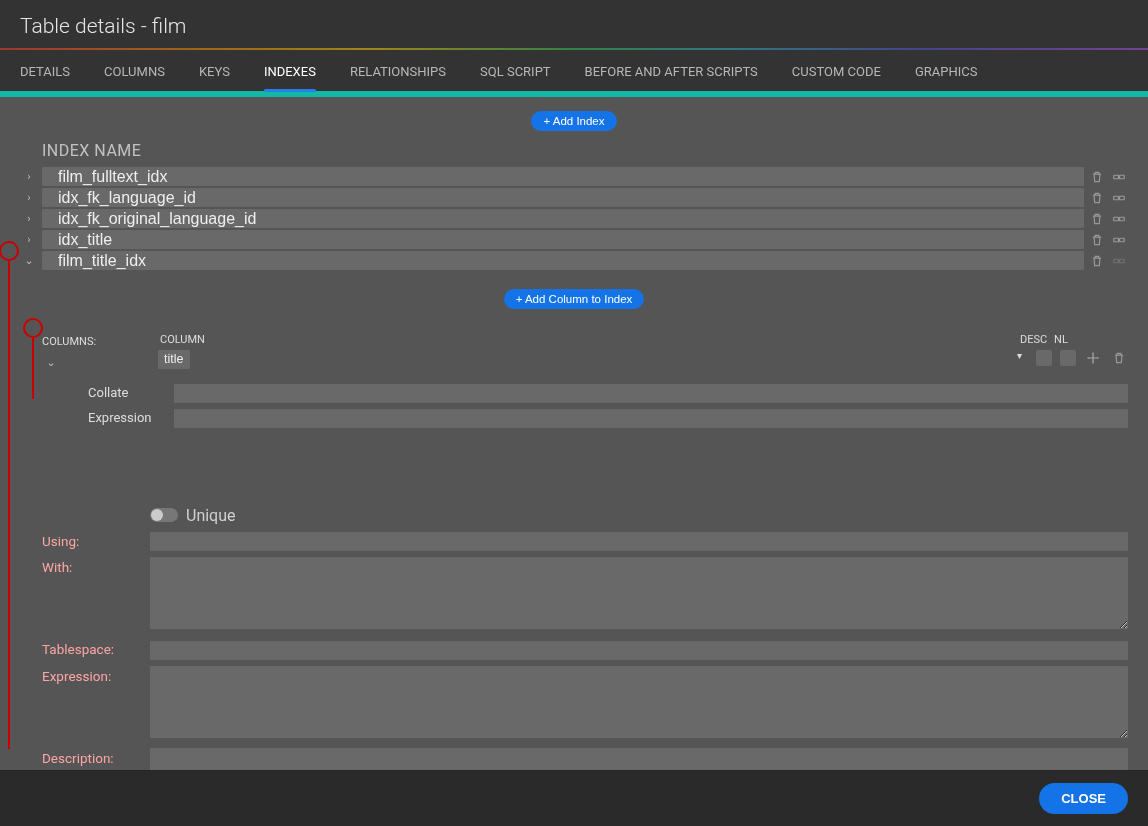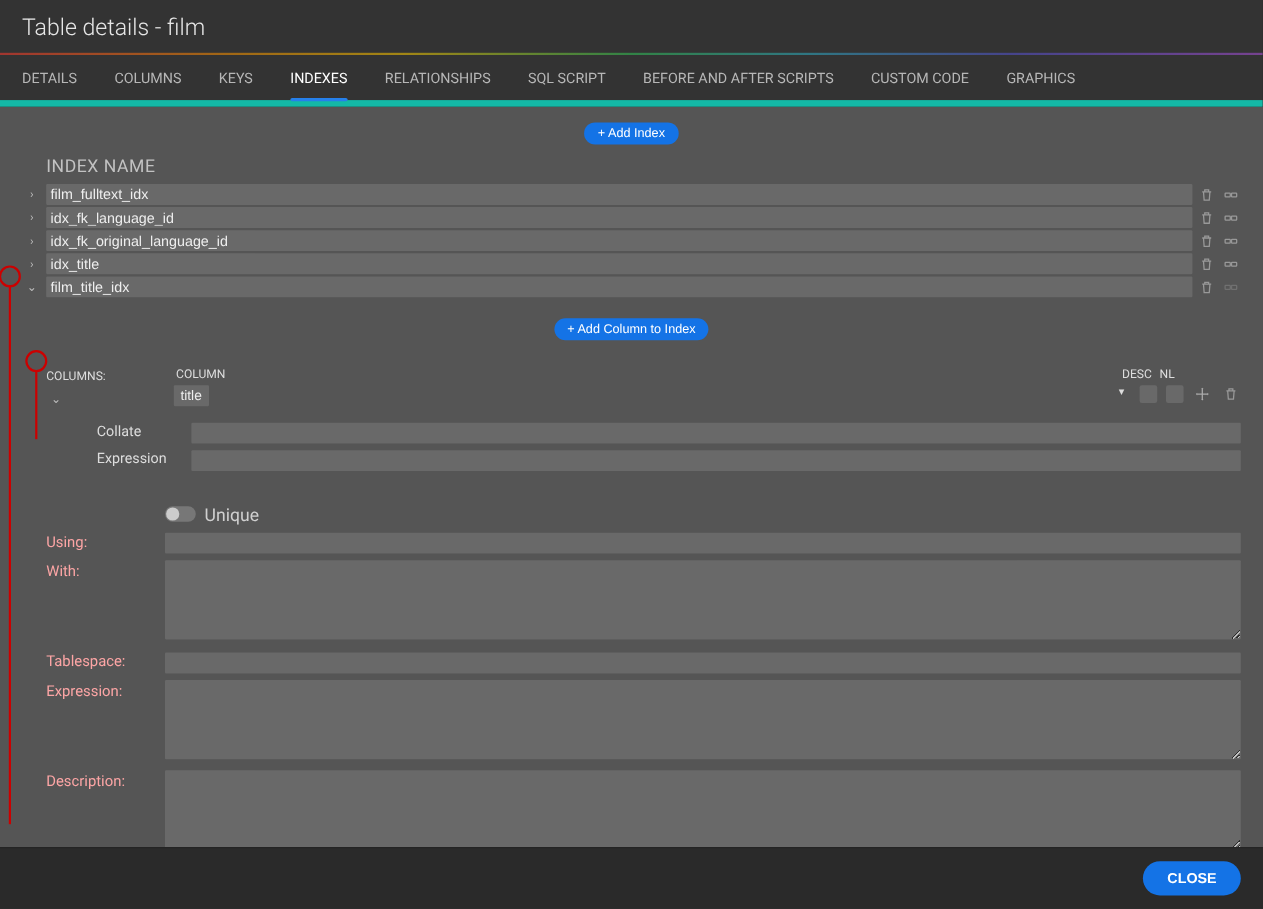--- a/index.html
+++ b/index.html
@@ -15,21 +15,21 @@
   .tab.active::after { content: ""; position: absolute; left: 0; right: 0; bottom: -1px; height: 3px; background: #2680eb; border-radius: 2px; }
 
   .body { flex: 1; overflow: auto; padding: 10px 20px 20px 20px; position: relative; background:#555555; }
 
   .pill-btn { background: #1473e6; color: #fff; font-size: 11.5px; padding: 4px 12px; border-radius: 12px; border: none; cursor: pointer; }
   .center-row { display: flex; justify-content: center; margin: 4px 0 4px 0; }
 
   .idx-header { font-size: 16px; letter-spacing: .5px; color: #c2c2c2; padding: 6px 0 6px 22px; }
   .idx-row { display: flex; align-items: center; gap: 4px; height: 21px; }
   .chev { width: 18px; display: flex; justify-content: center; color: #bbb; cursor: pointer; font-size: 11px; }
-  .idx-input { flex: 1; background: #696969; border: none; color: #eee; font-size: 13px; padding: 2px 4px; height: 19px; border-radius: 1px; }
+  .idx-input { flex: 1; background: #696969; border: none; color: #eee; font-size: 16px; padding: 2px 16px; height: 19px; border-radius: 1px; }
   .row-icon { width: 18px; height: 18px; display: flex; align-items: center; justify-content: center; color: #999; cursor: pointer; }
   .row-icon.disabled { opacity: .4; cursor: default; }
   .row-icon svg { width: 14px; height: 14px; }
 
   .cols-section { margin-top: 24px; padding-left: 22px; position: relative; }
   .cols-topline { display: flex; align-items: flex-end; gap: 12px; }
   .cols-label { width: 82px; font-size: 11px; color: #ddd; }
   .col-chev-wrap { width: 18px; display:flex; justify-content:center; margin-top:4px; }
   .col-header-row { flex: 1; display: flex; align-items: center; gap: 8px; }
   .col-head { font-size: 11px; color: #ddd; }
@@ -45,21 +45,21 @@
   .grip { color:#aaa; cursor: grab; }
 
   .detail-grid { margin-top: 14px; margin-left: 46px; display: grid; grid-template-columns: 86px 1fr; row-gap: 4px; align-items: center; }
   .detail-grid .lbl { font-size: 13px; color: #ddd; }
   .detail-grid .val input { width: 100%; background:#696969; border:none; height:19px; padding:2px 6px; color:#eee; font-size:12.5px; border-radius:1px; }
 
   .form-grid { margin-top: 30px; display: grid; grid-template-columns: 104px 1fr; row-gap: 6px; column-gap: 4px; align-items: start; padding-left: 22px; padding-right: 0; }
   .form-grid > .flab { font-size: 13.5px; color: #fca5a5; padding-top: 2px; }
   .form-grid input[type=text] { width: 100%; background:#696969; border:none; height:19px; padding:2px 6px; color:#eee; font-size:12.5px; border-radius:1px; }
   .form-grid textarea { width: 100%; background:#696969; border:none; padding:4px 6px; color:#eee; font-size:12.5px; border-radius:1px; resize: both; height: 72px; }
-  .unique-row { display:flex; align-items:center; gap:8px; }
+  .unique-row { display:flex; align-items:center; gap:8px;margin-top:48px; }
   .toggle { width: 28px; height: 14px; border-radius: 8px; background:#777; position:relative; cursor:pointer; }
   .toggle::after { content:""; position:absolute; width:12px; height:12px; border-radius:50%; background:#ccc; top:1px; left:1px; }
 
   .footer { background:#2a2a2a; padding: 12px 20px; display:flex; justify-content:flex-end; border-top:1px solid #242424; }
   .close-btn { background:#1473e6; color:#fff; border:none; padding:8px 22px; border-radius:16px; font-size:13px; font-weight:600; cursor:pointer; }
 
   
   .circle { position:absolute; width:20px; height:20px; border:2px solid #c00; border-radius:50%; pointer-events:none; z-index:5; }
   .redline { position:absolute; background:#c00; pointer-events:none; z-index:4; }
 </style>

